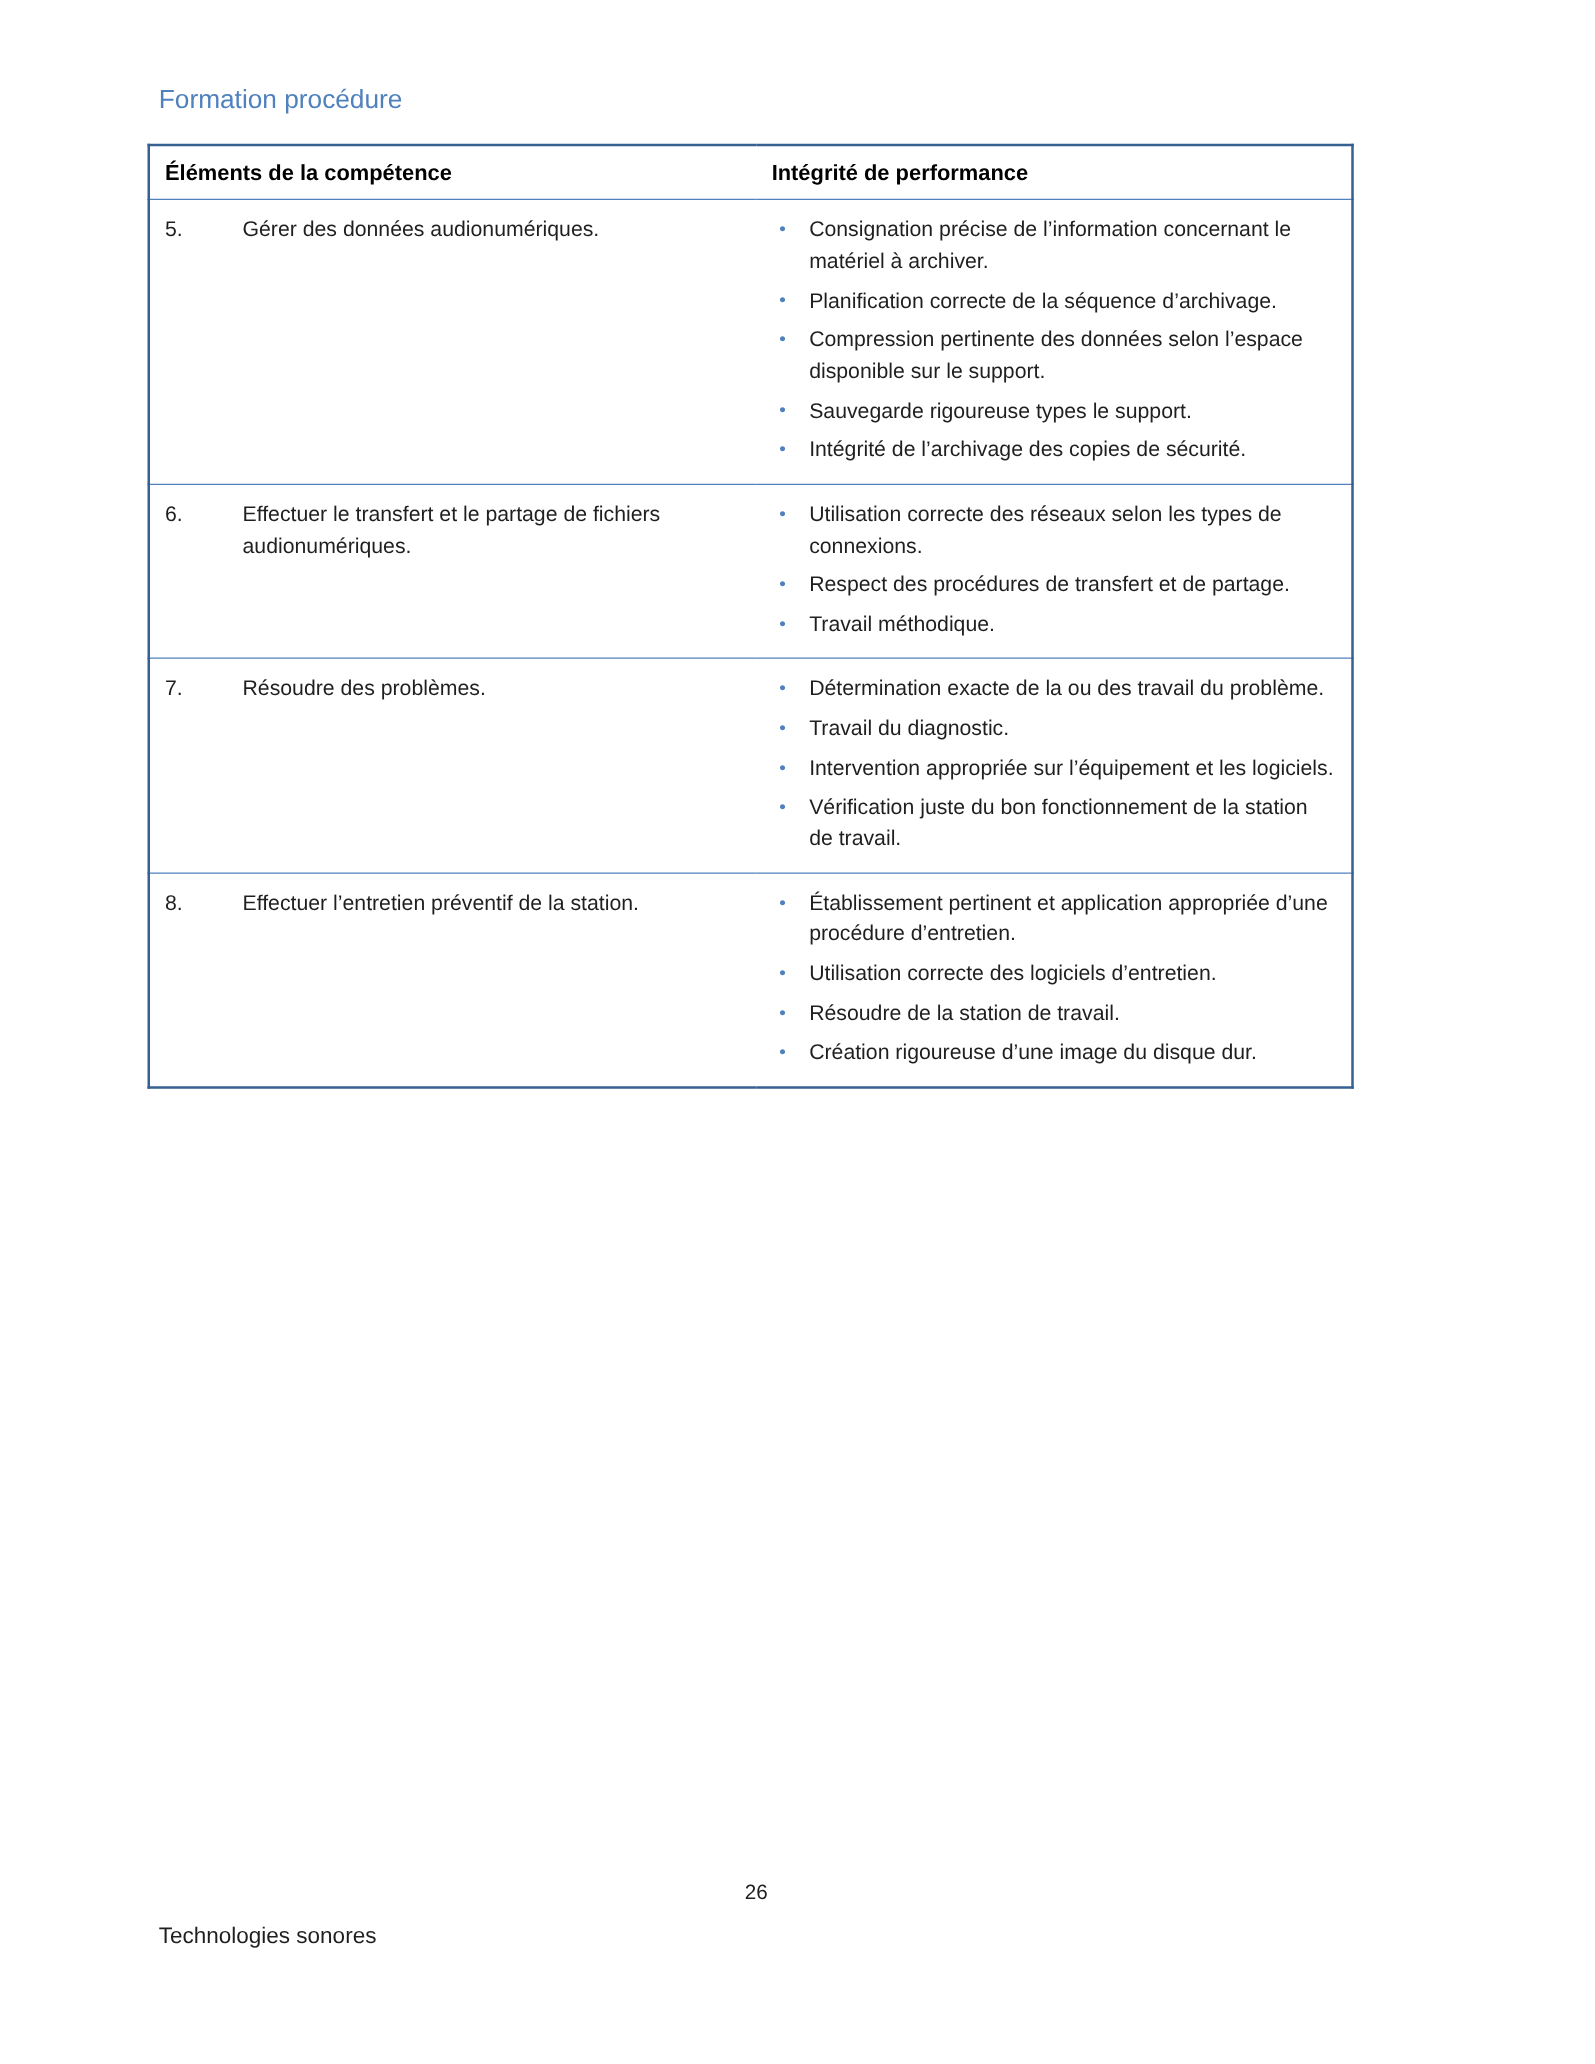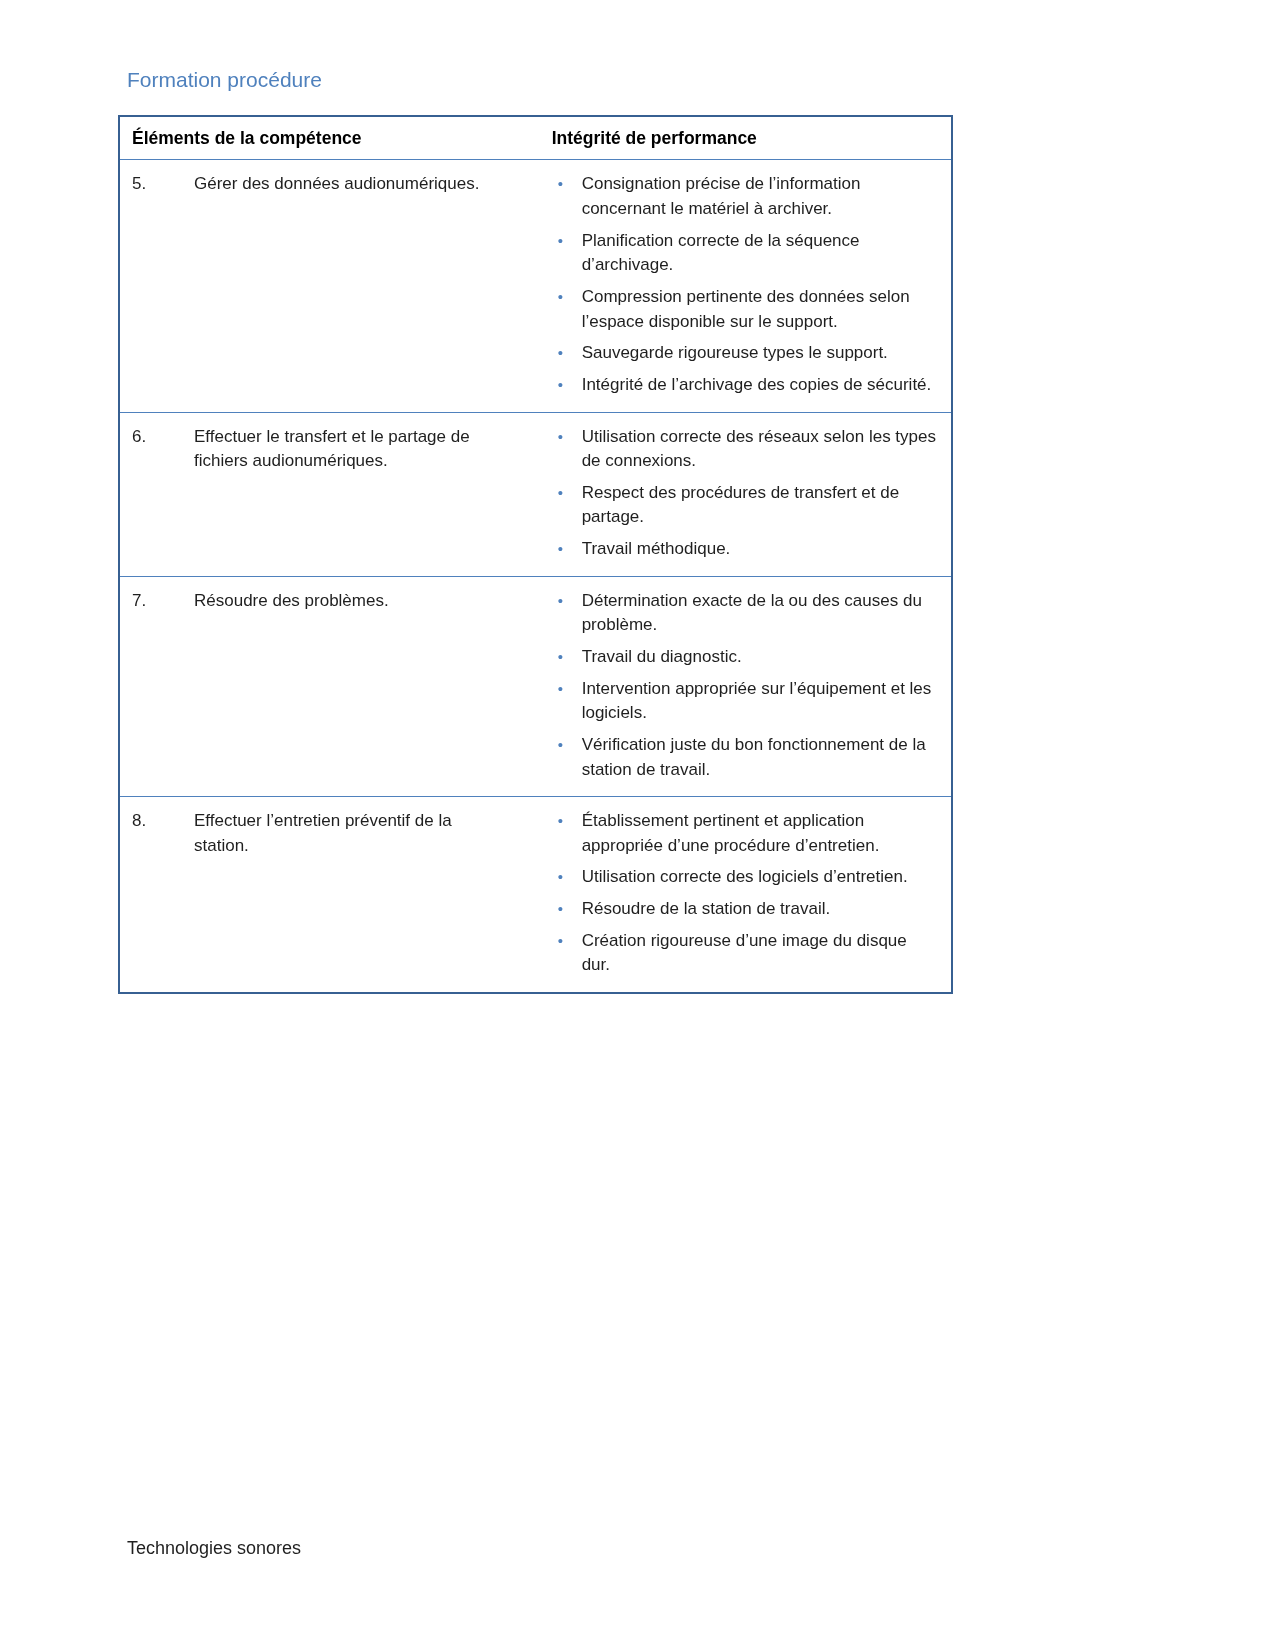--- a/index.html
+++ b/index.html
@@ -22,21 +22,21 @@
     top: 68px;
     left: 127px;
     font-size: 21px;
     color: #4f81bd;
     font-weight: normal;
   }
   .competence-table {
     position: absolute;
     top: 115px;
     left: 118px;
-    width: 835px;
+    width: 965px;
     border-collapse: collapse;
     font-size: 17px;
     line-height: 1.45;
   }
   .competence-table, .competence-table td, .competence-table th {
     border: none;
   }
   .competence-table {
     border: 2px solid #376092;
   }
@@ -182,21 +182,21 @@
           <td class="col-left">
             <div class="element-item">
               <span class="item-number">7.</span>
               <span class="item-label">Résoudre des problèmes.</span>
             </div>
           </td>
           <td class="col-right">
             <ul class="criteria-list">
               <li>
                 <span class="bullet">•</span>
-                <span class="crit-text">Détermination exacte de la ou des causes du problème.</span>
+                <span class="crit-text">Détermination exacte de la ou des travail du problème.</span>
               </li>
               <li>
                 <span class="bullet">•</span>
                 <span class="crit-text">Travail du diagnostic.</span>
               </li>
               <li>
                 <span class="bullet">•</span>
                 <span class="crit-text">Intervention appropriée sur l’équipement et les logiciels.</span>
               </li>
               <li>
@@ -232,14 +232,15 @@
                 <span class="crit-text">Création rigoureuse d’une image du disque dur.</span>
               </li>
             </ul>
           </td>
         </tr>
       </tbody>
   </table>
 
   <div class="footer-left">Technologies sonores</div>
 
+  <div class="footer-page-num">26</div>
 
 </div>
 
 </body></html>

